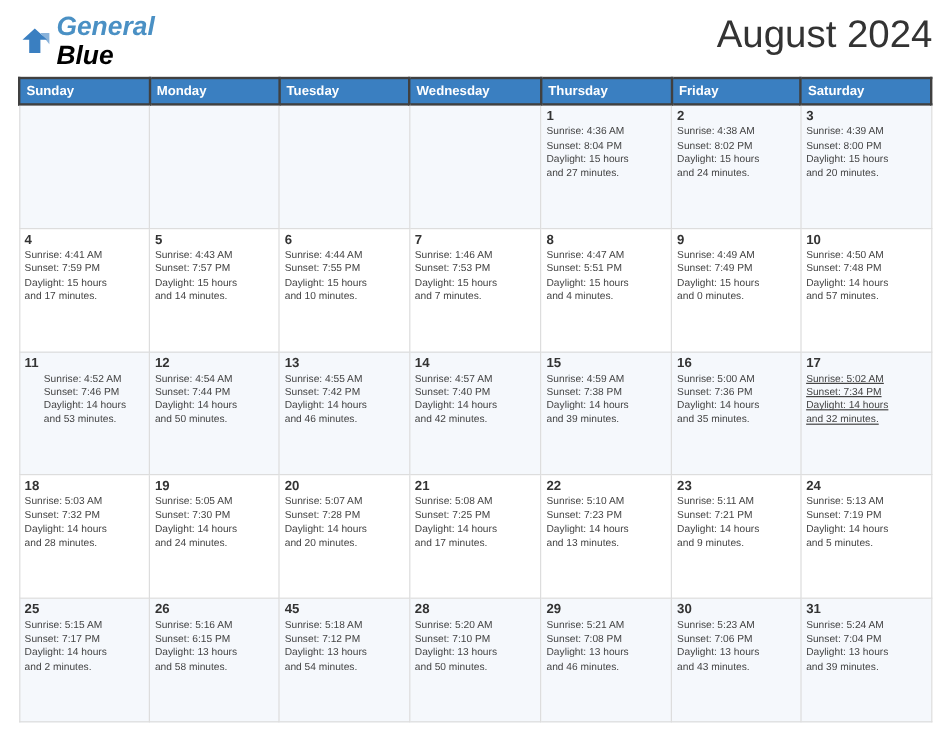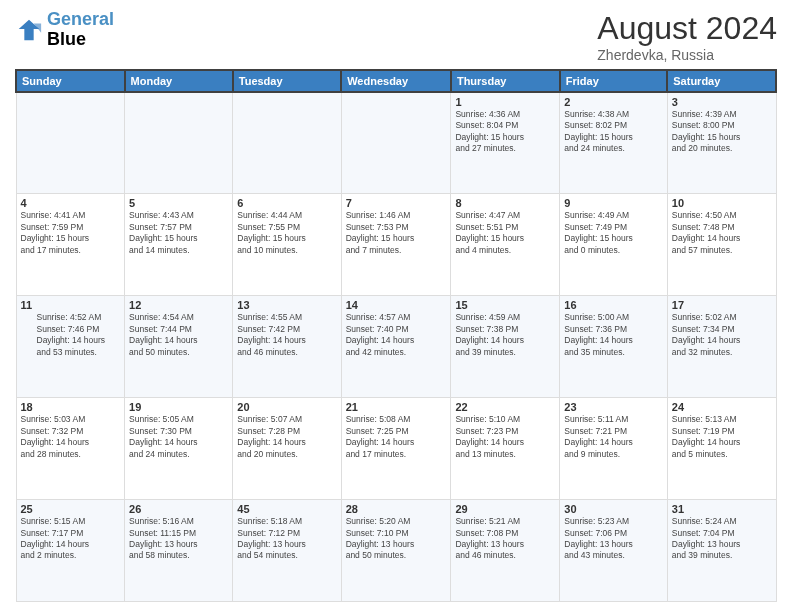--- a/index.html
+++ b/index.html
@@ -22,24 +22,25 @@
       justify-content: space-between;
       align-items: flex-start;
       margin-bottom: 6px;
     }
     .logo {
       display: flex;
       align-items: center;
       gap: 4px;
     }
     .logo-text {
-      font-size: 18px;
+      font-size: 22px;
       font-weight: bold;
       color: #333;
       line-height: 1.1;
+      font-style: italic;
     }
     .logo-text span {
       color: #4a90c4;
     }
     .logo-icon {
       width: 28px;
       height: 28px;
     }
     .title-block {
       text-align: left;
@@ -107,21 +108,20 @@
         <polygon points="15,4 26,14 20,14 20,26 10,26 10,14 4,14" fill="#3a7fc1"></polygon>
         <polygon points="20,8 28,8 28,18" fill="#3a7fc1" opacity="0.6"></polygon>
       </svg>
       <div class="logo-text">
         <div><span>General</span></div>
         <div style="color:#000000">Blue</div>
       </div>
     </div>
     <div class="title-block">
       <div class="month-year">August 2024</div>
-      <div class="location">Zherdevka, Russia</div>
     </div>
   </div>
 
   <table class="calendar-table">
     <thead>
       <tr>
       <th>Sunday</th>
           <th>Monday</th>
           <th>Tuesday</th>
           <th>Wednesday</th>
@@ -247,21 +247,21 @@
           </td>
           <td>
             <span class="day-number">16</span>
             <div class="day-info" style="white-space: pre-line;">Sunrise: 5:00 AM
 Sunset: 7:36 PM
 Daylight: 14 hours
 and 35 minutes.</div>
           </td>
           <td>
             <span class="day-number">17</span>
-            <div class="day-info" style="white-space: pre-line;">Sunrise: 5:02 AM
+            <div class="day-info" style="white-space: pre-line; text-decoration: underline;">Sunrise: 5:02 AM
 Sunset: 7:34 PM
 Daylight: 14 hours
 and 32 minutes.</div>
           </td>
         </tr>
         <tr>
           <td>
             <span class="day-number">18</span>
             <div class="day-info" style="white-space: pre-line;">Sunrise: 5:03 AM
 Sunset: 7:32 PM
@@ -315,21 +315,21 @@
           <td>
             <span class="day-number">25</span>
             <div class="day-info" style="white-space: pre-line;">Sunrise: 5:15 AM
 Sunset: 7:17 PM
 Daylight: 14 hours
 and 2 minutes.</div>
           </td>
           <td>
             <span class="day-number">26</span>
             <div class="day-info" style="white-space: pre-line;">Sunrise: 5:16 AM
-Sunset: 11:15 PM
+Sunset: 6:15 PM
 Daylight: 13 hours
 and 58 minutes.</div>
           </td>
           <td>
             <span class="day-number">45</span>
             <div class="day-info" style="white-space: pre-line;">Sunrise: 5:18 AM
 Sunset: 7:12 PM
 Daylight: 13 hours
 and 54 minutes.</div>
           </td>

